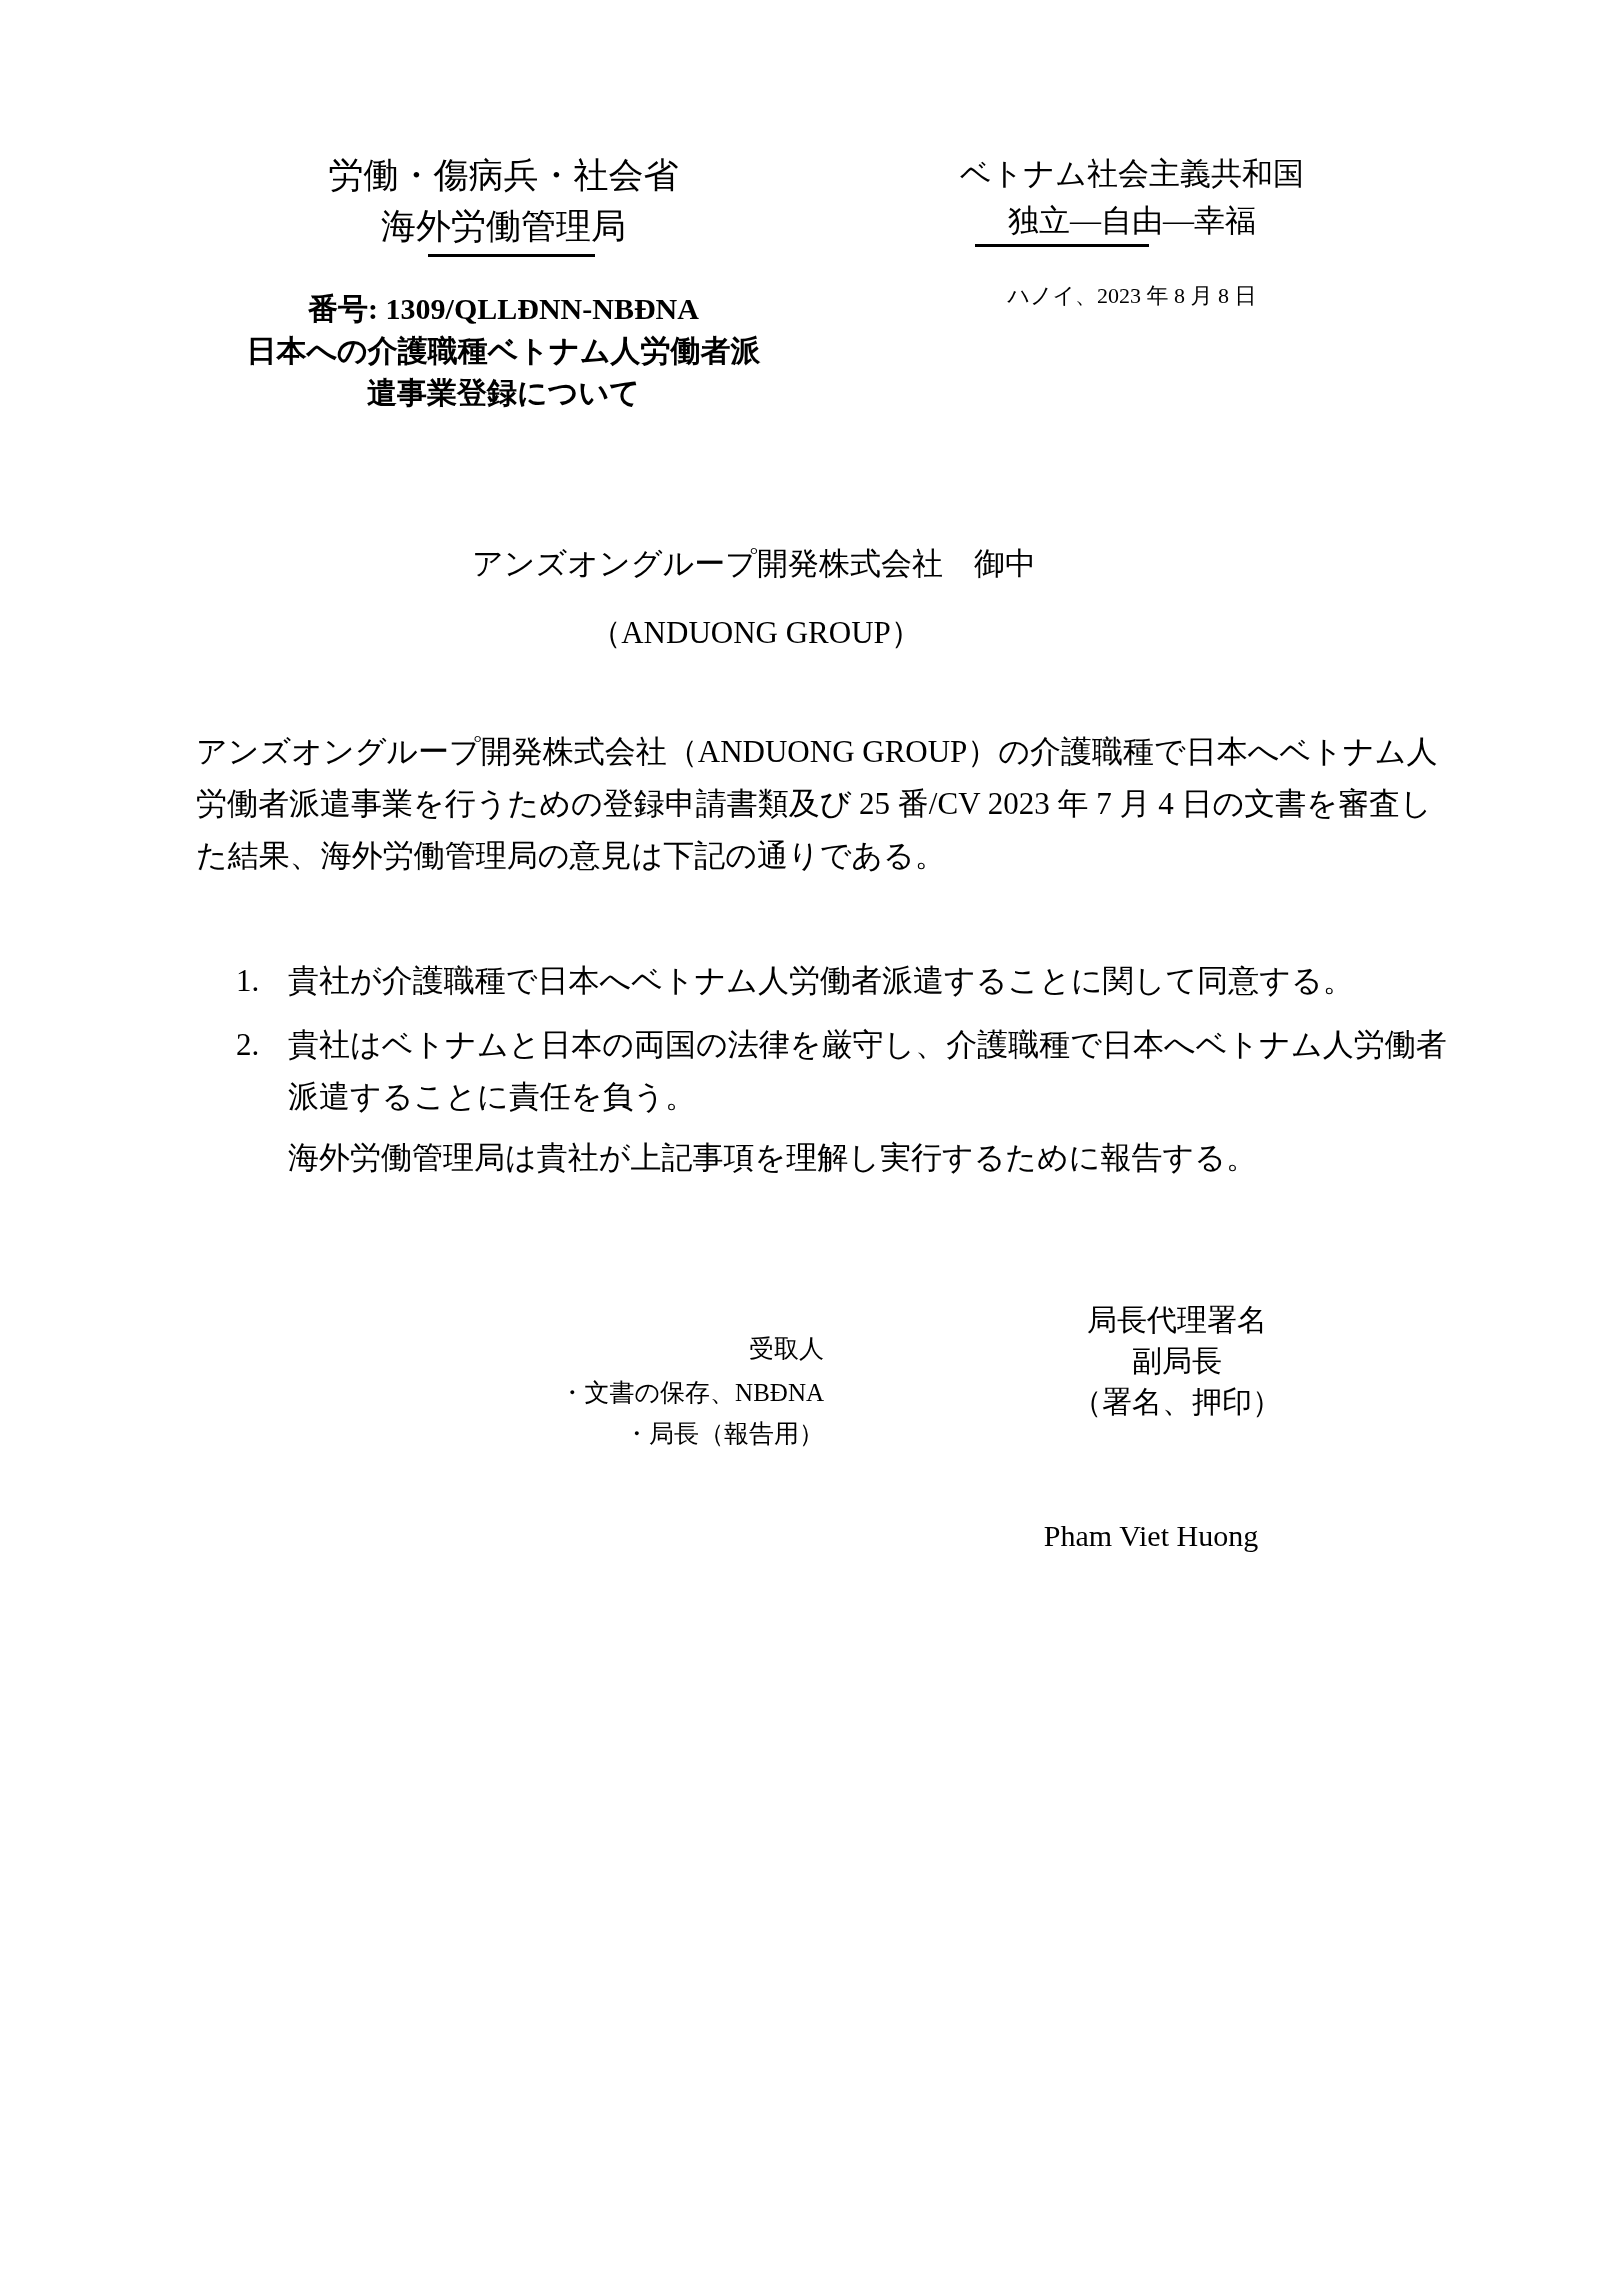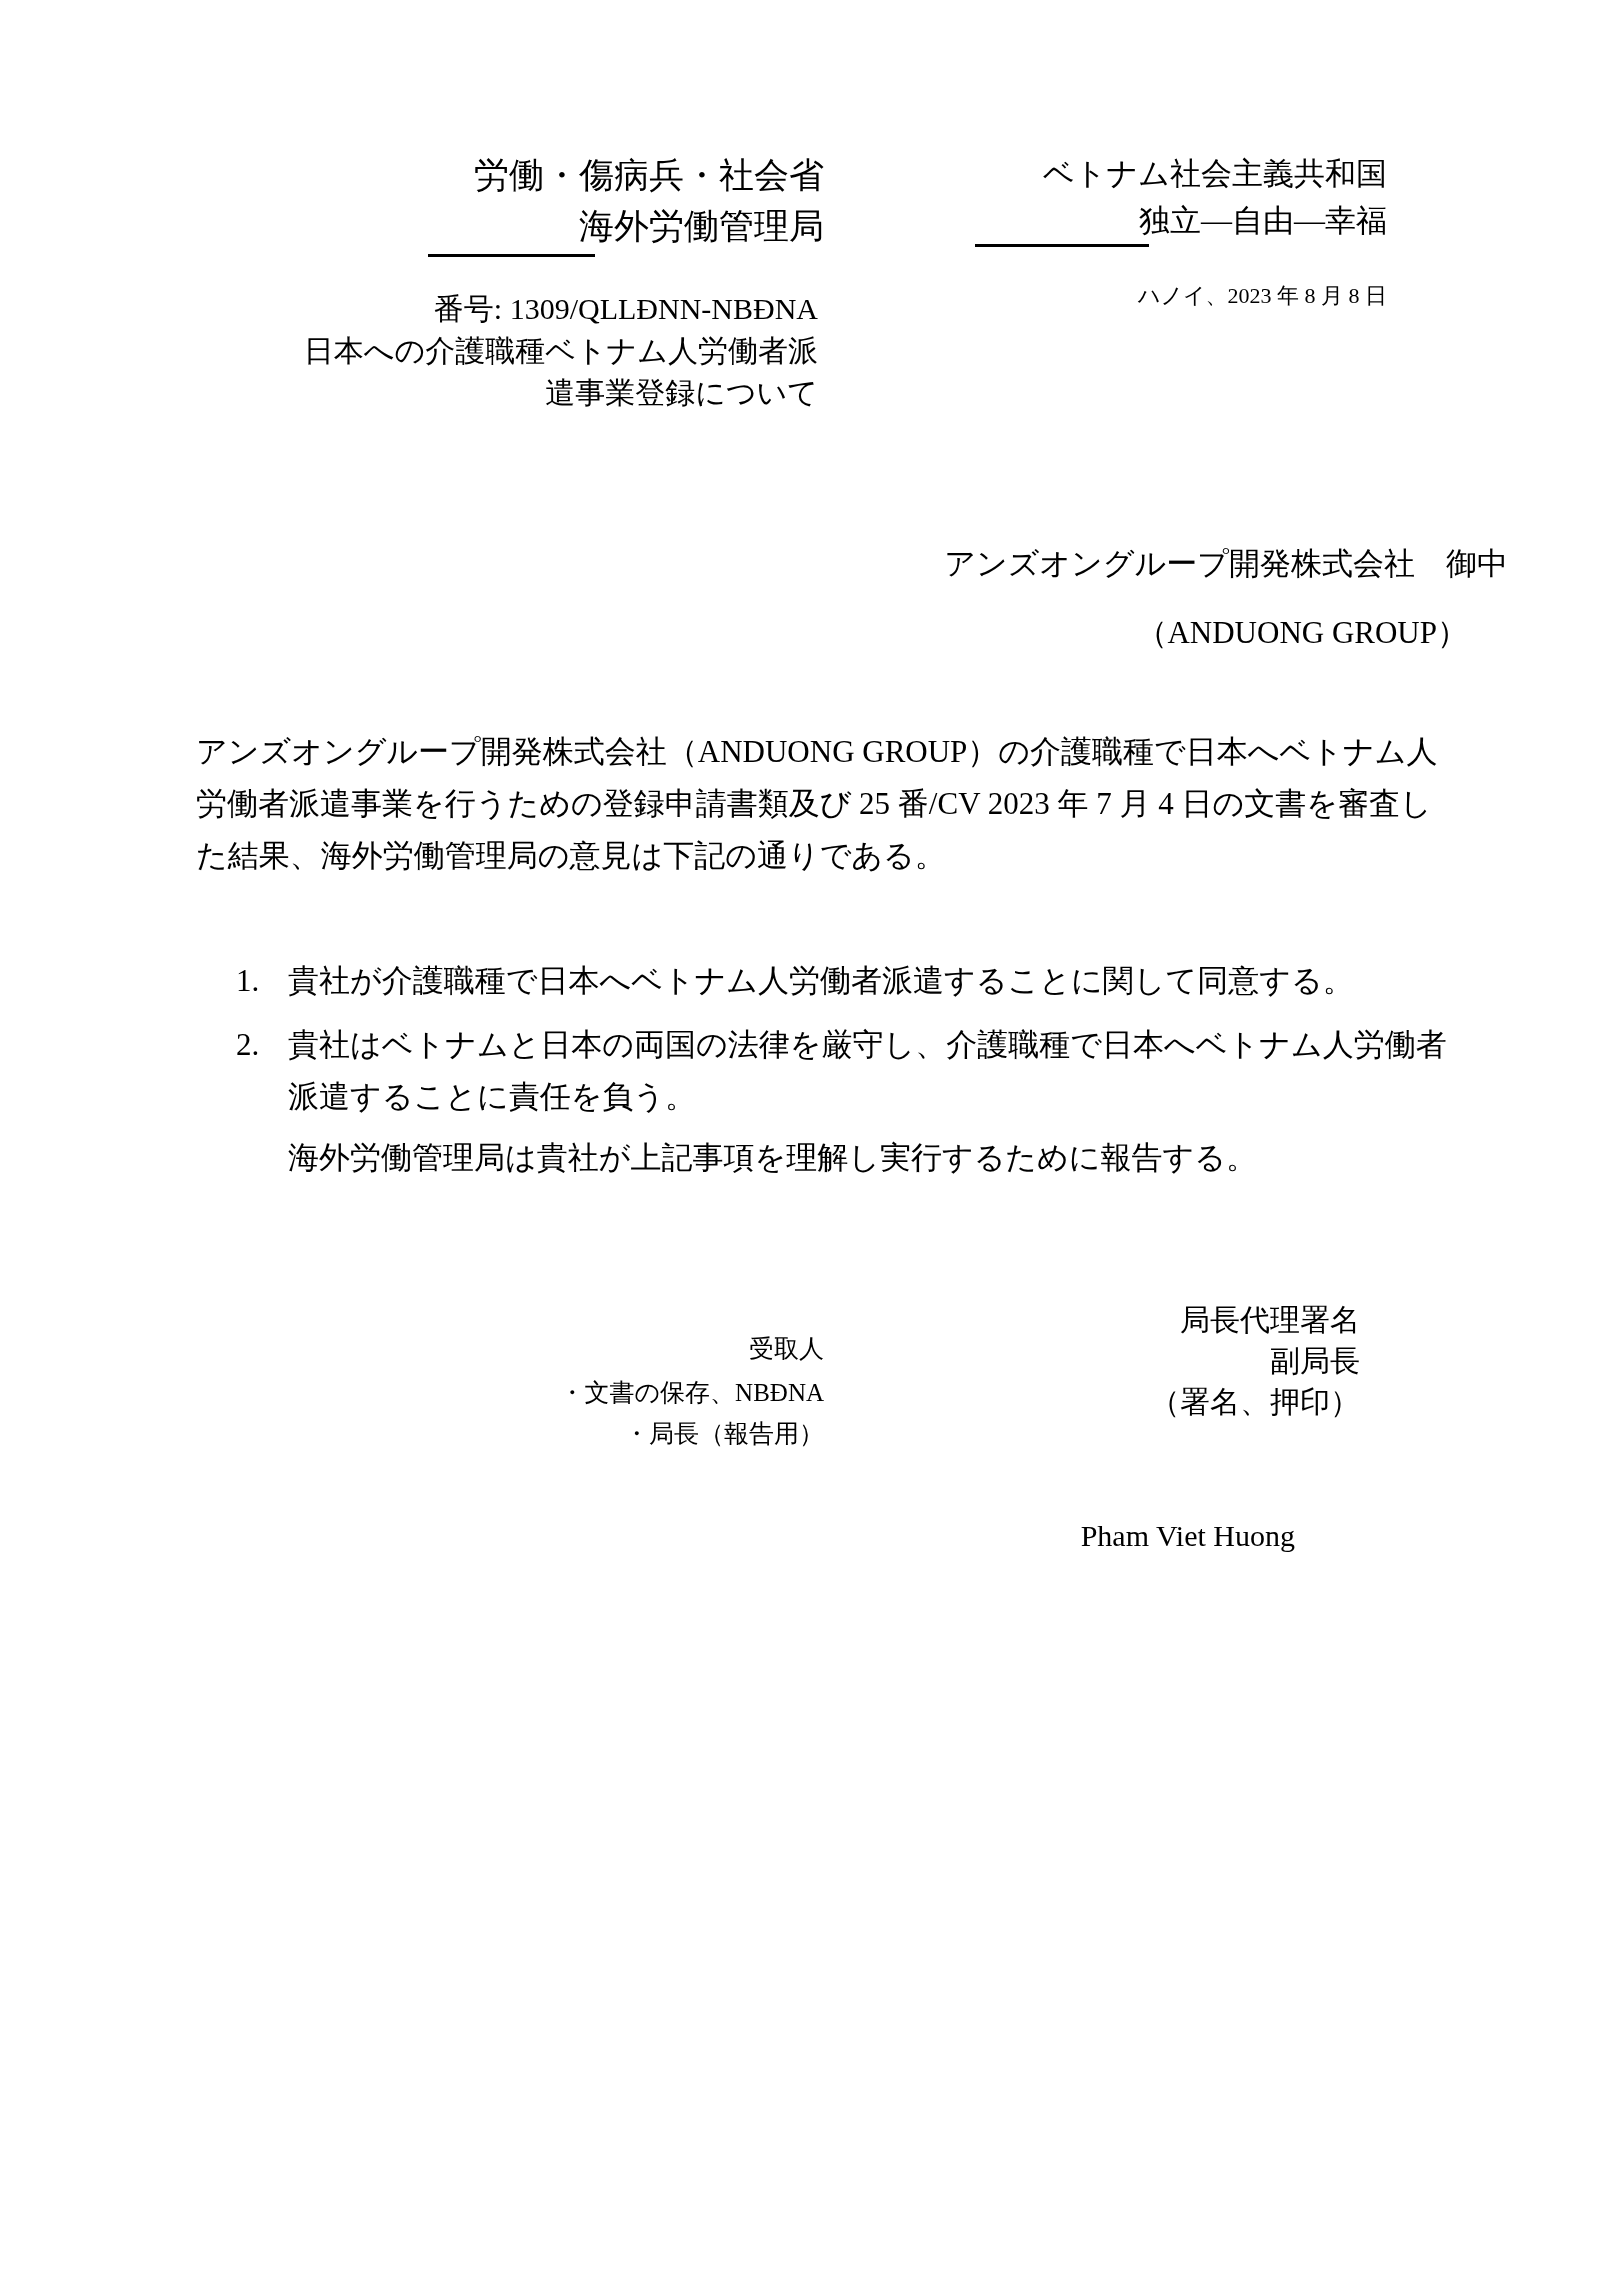--- a/index.html
+++ b/index.html
@@ -1,26 +1,26 @@
 <!DOCTYPE html>
 <html style="font-size:10.5px"><head>
   <meta charset="utf-8">
   <style>
     html, body { margin: 0; padding: 0; background: #ffffff; }
     body {
       width: 1623px; height: 2295px; position: relative; overflow: hidden;
       font-family: "Liberation Serif", "DejaVu Serif", serif; color: #000;
     }
     .abs { position: absolute; }
-    .center { text-align: right; }
+    .center { text-align: center; }
     .rule { position: absolute; height: 2.6px; background: #000; }
 
     .hdr-left { left: 183px; top: 150px; width: 641px; font-size: 35px; line-height: 51px; }
     .hdr-right { left: 877px; top: 150px; width: 510px; font-size: 31px; line-height: 47px; }
-    .docno { left: 177px; top: 288px; width: 641px; font-size: 30px; line-height: 42px; }
+    .docno { left: 183px; top: 288px; width: 641px; font-size: 30px; line-height: 42px; font-weight: bold; }
     .date { left: 877px; top: 275px; width: 510px; font-size: 22px; line-height: 42px; }
 
     .addressee { left: 0; top: 543px; width: 1508px; font-size: 31px; line-height: 42px; }
     .addressee-sub { left: 0; top: 612px; width: 1424px; font-size: 31px; line-height: 42px; margin-left: 44px; }
 
     .body-para { left: 196px; top: 726px; width: 1256px; font-size: 31px; line-height: 52px; }
 
     .list { left: 236px; top: 955px; width: 1230px; font-size: 31px; }
     .list-item { display: flex; margin-bottom: 11.8px; line-height: 52px; }
     .list-num { width: 52px; flex: none; }

